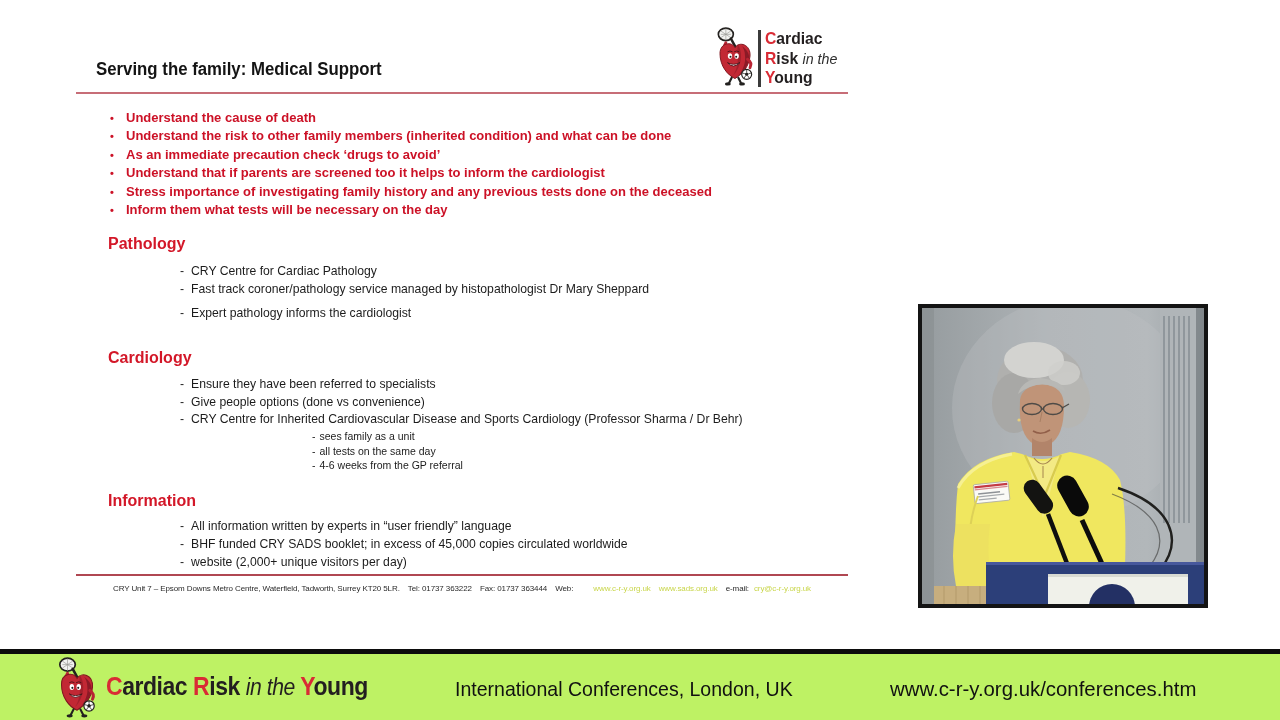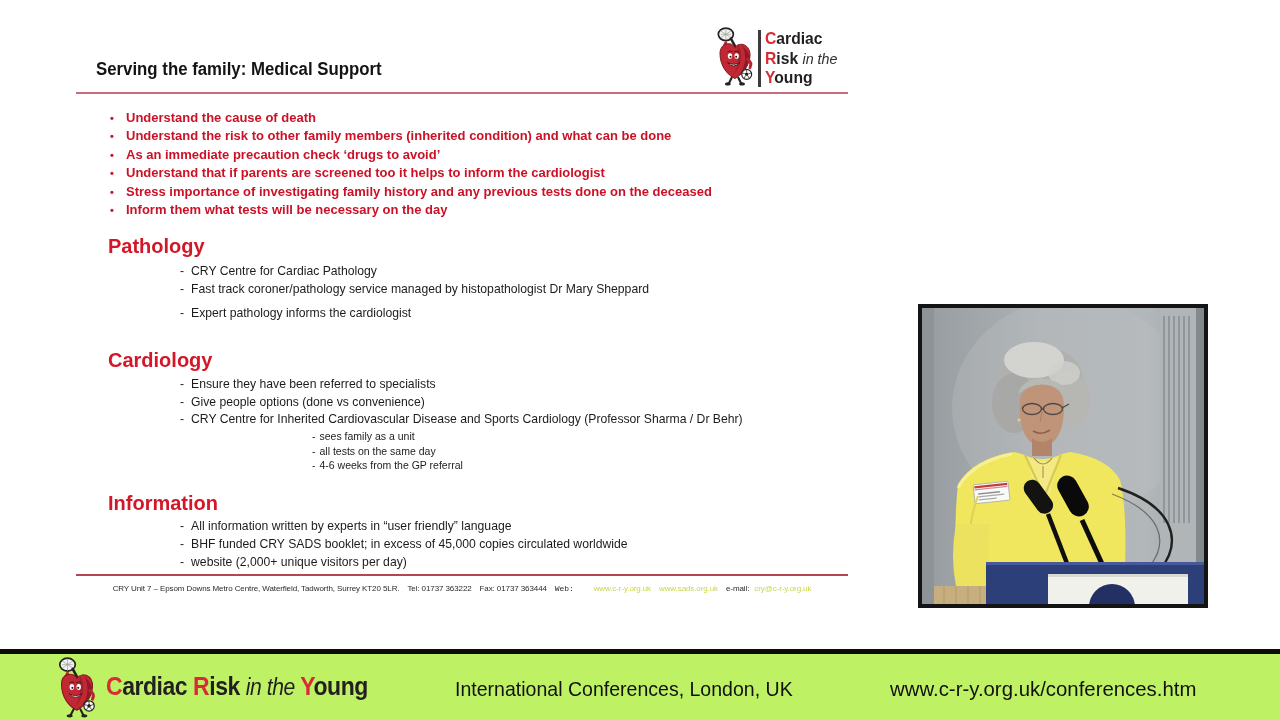--- a/index.html
+++ b/index.html
@@ -21,21 +21,21 @@
 
   .rule-top { left:76px; top:92px; width:772px; height:2px; background:#c76d77; }
   .rule-bottom { left:76px; top:574px; width:772px; height:2px; background:#b04752; }
 
   
   .bullet-list { left:107px; top:109px; list-style:none; }
   .bullet-list li { position:relative; padding-left:19px; font-size:13px; font-weight:bold;
                     color:#cc1126; line-height:18.4px; white-space:nowrap; }
   .bullet-list li::before { content:"•"; position:absolute; left:3px; top:0; font-size:11px; }
 
-  .sec-head { left:108px; font-size:20px; font-weight:bold; color:#d31728; white-space:nowrap;text-align:right; }
+  .sec-head { left:108px; font-size:16px; font-weight:bold; color:#d31728; white-space:nowrap;text-align:right; }
   .ditem { font-size:12.2px; color:#1c1c1c; white-space:nowrap; }
   .ditem::before { content:"-"; margin-right:7px; }
   .dsub { font-size:10.5px; color:#1c1c1c; white-space:nowrap;margin-left:25px; }
   .dsub::before { content:"-"; margin-right:4px; }
 
   
   .addr { left:76px; top:584px; width:772px; text-align:center; font-size:8px;
           color:#2a2a2a; white-space:nowrap; letter-spacing:-0.1px; }
   .addr span { margin:0 4px; }
   .addr .link { color:#c9d64b; }
@@ -122,21 +122,21 @@
   <div class="abs dsub" style="left:287px; top:459px;">4-6 weeks from the GP referral</div>
 
   <div class="abs sec-head" style="top:492px;">Information</div>
   <div class="abs ditem" style="left:180px; top:519px;">All information written by experts in “user friendly” language</div>
   <div class="abs ditem" style="left:180px; top:537px;">BHF funded CRY SADS booklet; in excess of 45,000 copies circulated worldwide</div>
   <div class="abs ditem" style="left:180px; top:555px;">website (2,000+ unique visitors per day)</div>
 
   <div class="abs rule-bottom"></div>
 
   <div class="abs addr">
-    <span>CRY Unit 7 – Epsom Downs Metro Centre, Waterfield, Tadworth, Surrey KT20 5LR.</span><span>Tel: 01737 363222</span><span>Fax: 01737 363444</span><span style="margin-right:16px;font-family:Liberation Mono, monospace;">Web:</span><span class="link">www.c-r-y.org.uk</span><span class="link">www.sads.org.uk</span><span style="margin-right:1px;">e-mail:</span><span class="link">cry@c-r-y.org.uk</span>
+    <span>CRY Unit 7 – Epsom Downs Metro Centre, Waterfield, Tadworth, Surrey KT20 5LR.</span><span>Tel: 01737 363222</span><span>Fax: 01737 363444</span><span style="margin-right:16px;">Web:</span><span class="link">www.c-r-y.org.uk</span><span class="link">www.sads.org.uk</span><span style="margin-right:1px;">e-mail:</span><span class="link">cry@c-r-y.org.uk</span>
   </div>
 
   <div class="abs video-inset">
     <svg width="282" height="296" viewBox="0 0 282 296">
       <defs>
         <linearGradient id="bgGrad" x1="0" y1="0" x2="1" y2="0">
           <stop offset="0" stop-color="#969c9f"></stop>
           <stop offset="0.45" stop-color="#aeb3b6"></stop>
           <stop offset="0.8" stop-color="#b2b7ba"></stop>
           <stop offset="1" stop-color="#9aa0a4"></stop>

